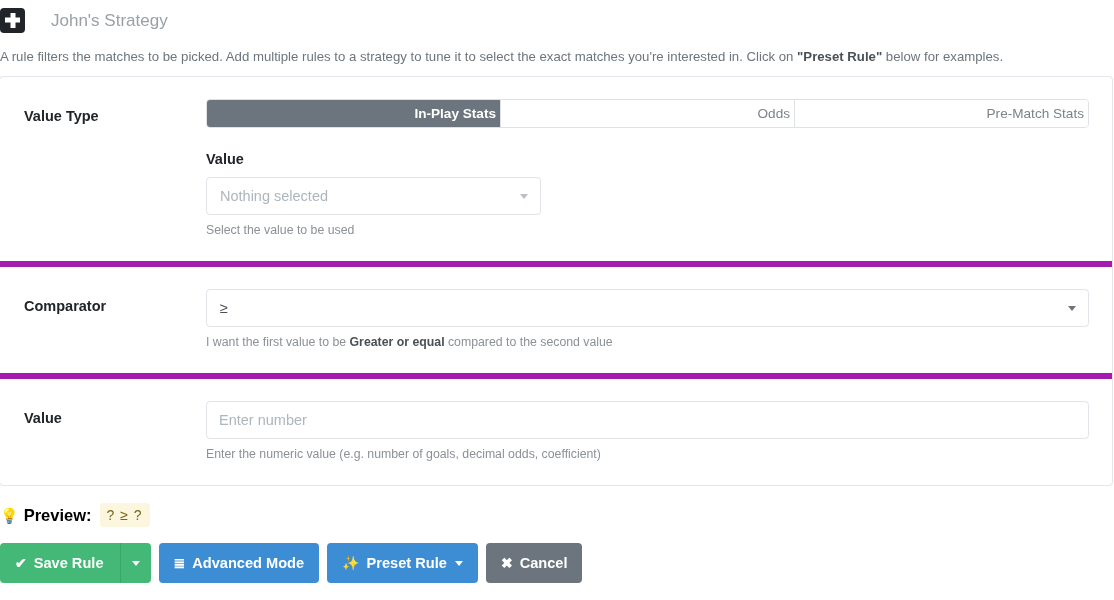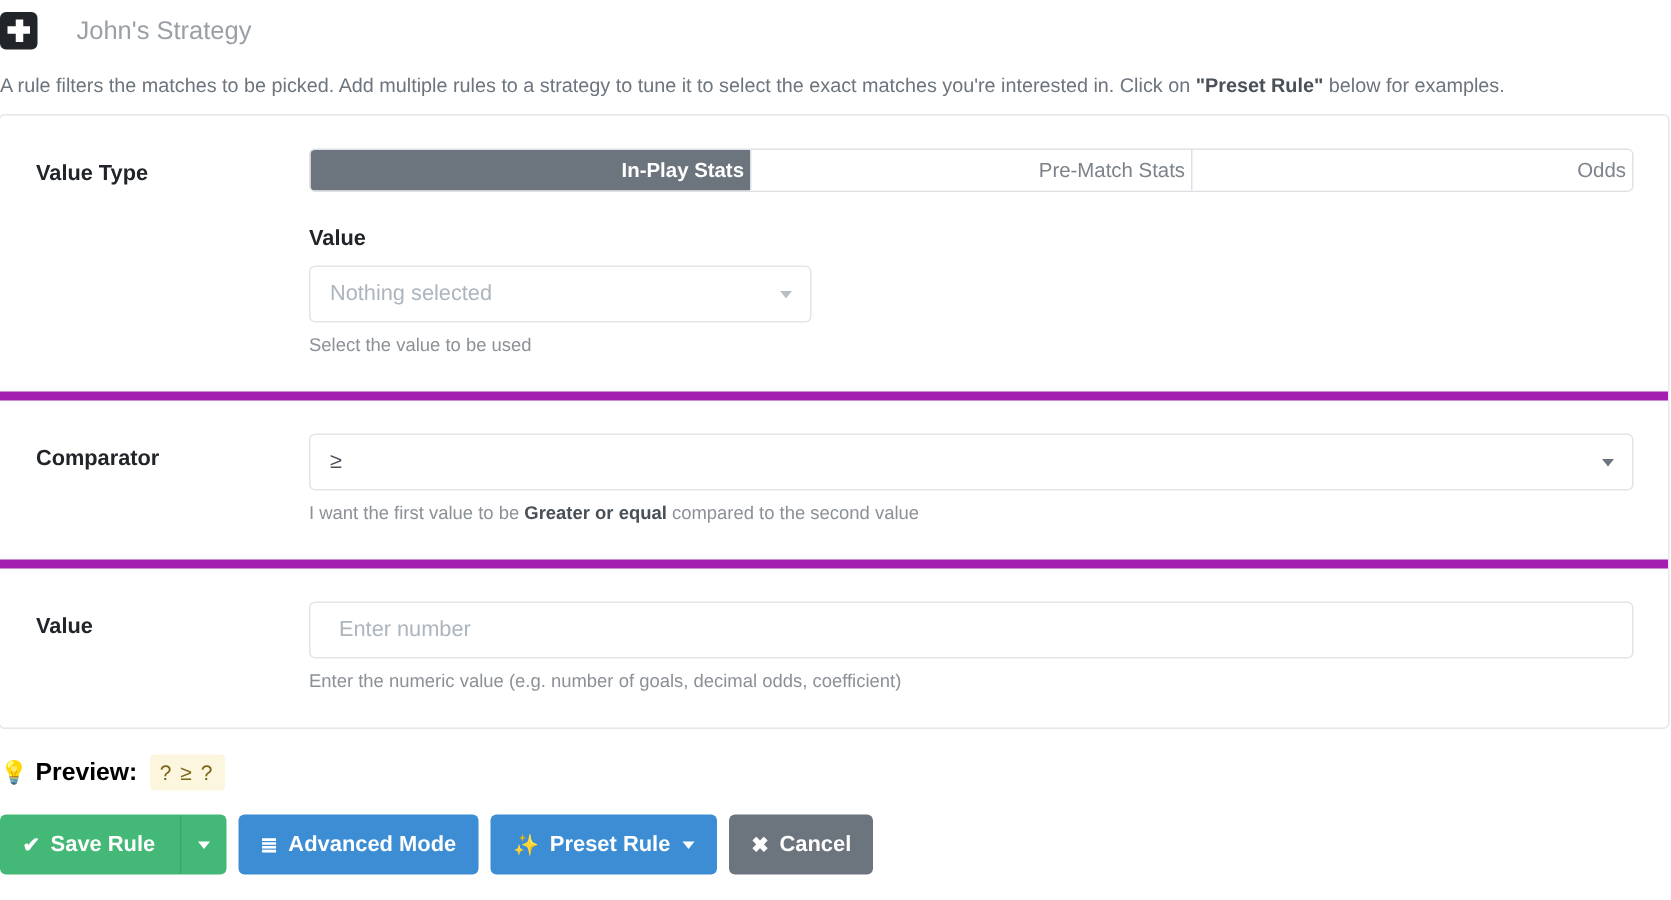--- a/index.html
+++ b/index.html
@@ -143,21 +143,21 @@
     border-right: 4.5px solid transparent;
     border-top: 5px solid #b9bfc5;
   }
   .comparator-select .caret { border-top-color: #6c757d; }
 
   .text-input {
     width: 883px;
     height: 38px;
     border: 1px solid #e1e4e8;
     border-radius: 4px;
-    padding: 0 19px;
+    padding: 0 12px;
     font-size: 14.5px;
     font-family: "Liberation Sans", sans-serif;
     color: #495057;
     background: #ffffff;
     outline: none;
   }
   .text-input::placeholder { color: #adb5bd; }
 
   .help-text {
     font-size: 12.3px;
@@ -250,22 +250,22 @@
 
 <div class="card">
 
   <div class="form-row">
     <div class="row-label-col">
       <div class="row-label">Value Type</div>
     </div>
     <div class="row-field-col">
       <div class="btn-group">
         <div class="seg-btn active">In-Play Stats</div>
+        <div class="seg-btn">Odds</div>
         <div class="seg-btn">Pre-Match Stats</div>
-        <div class="seg-btn">Odds</div>
       </div>
 
       <div class="row-label" style="margin-top:23px;">Value</div>
 
       <div class="select-box value-select" style="margin-top:10px;">
         <span>Nothing selected</span>
         <span class="caret"></span>
       </div>
 
       <div class="help-text">Select the value to be used</div>

